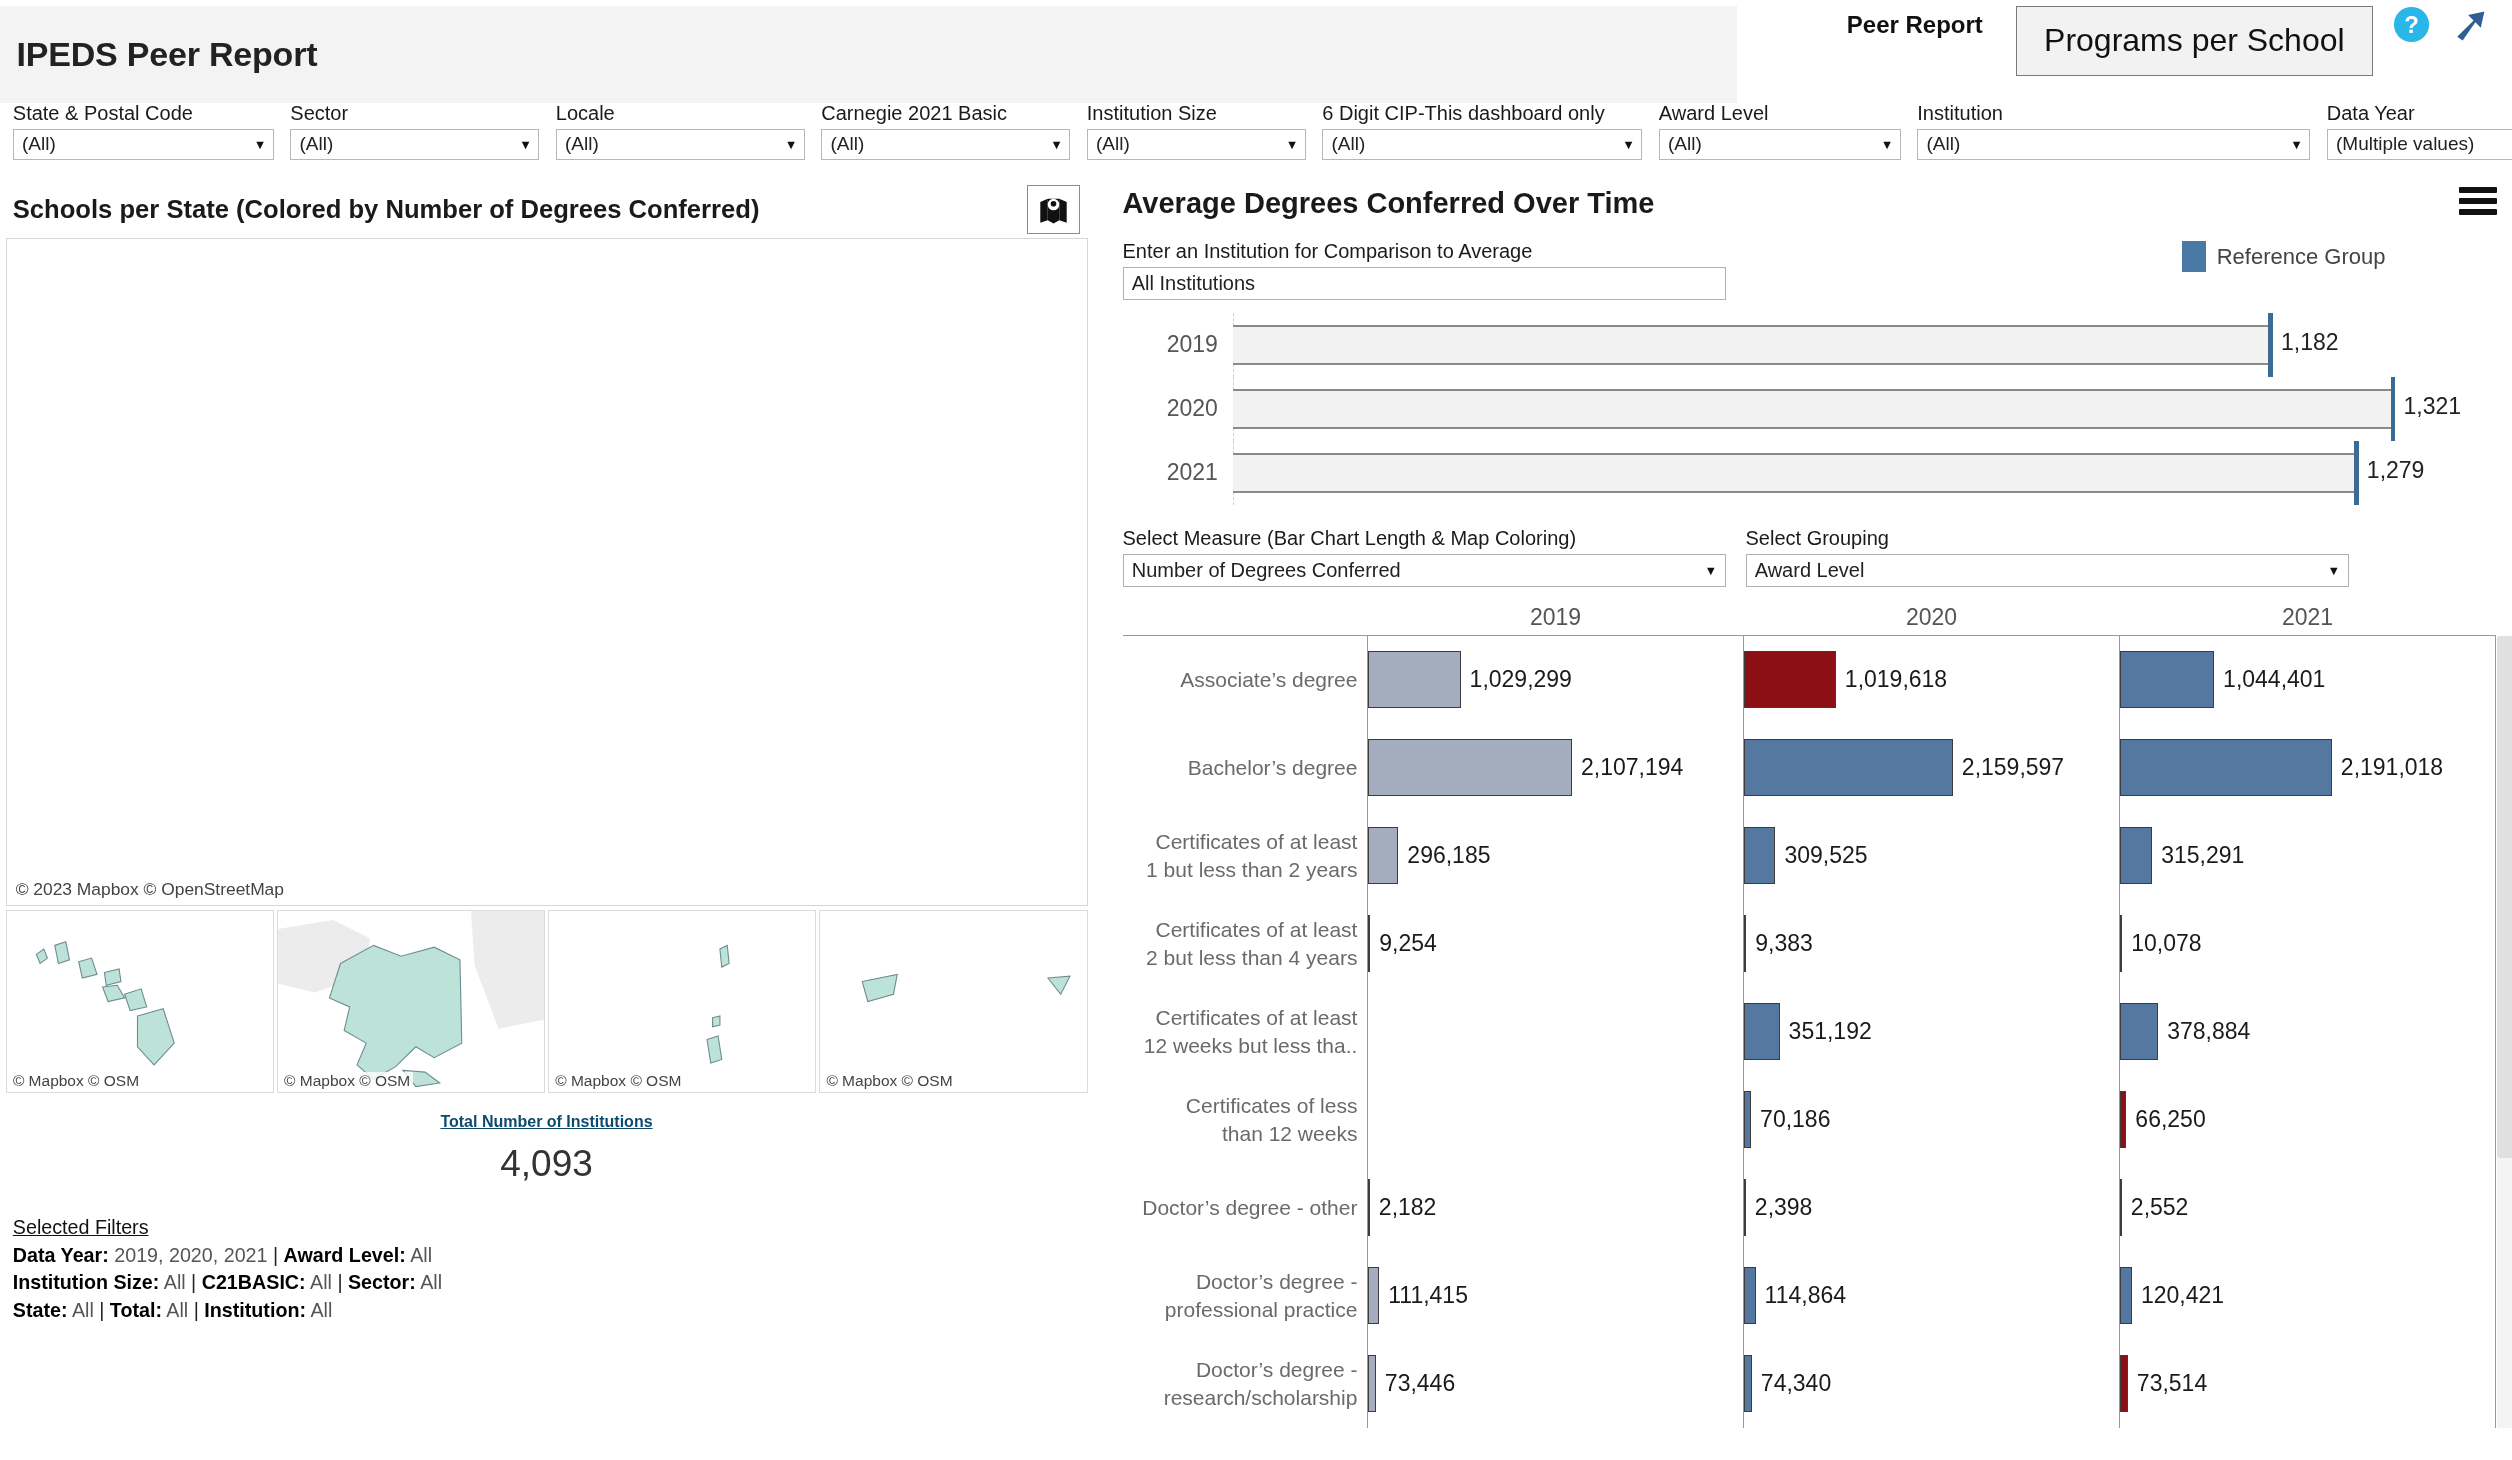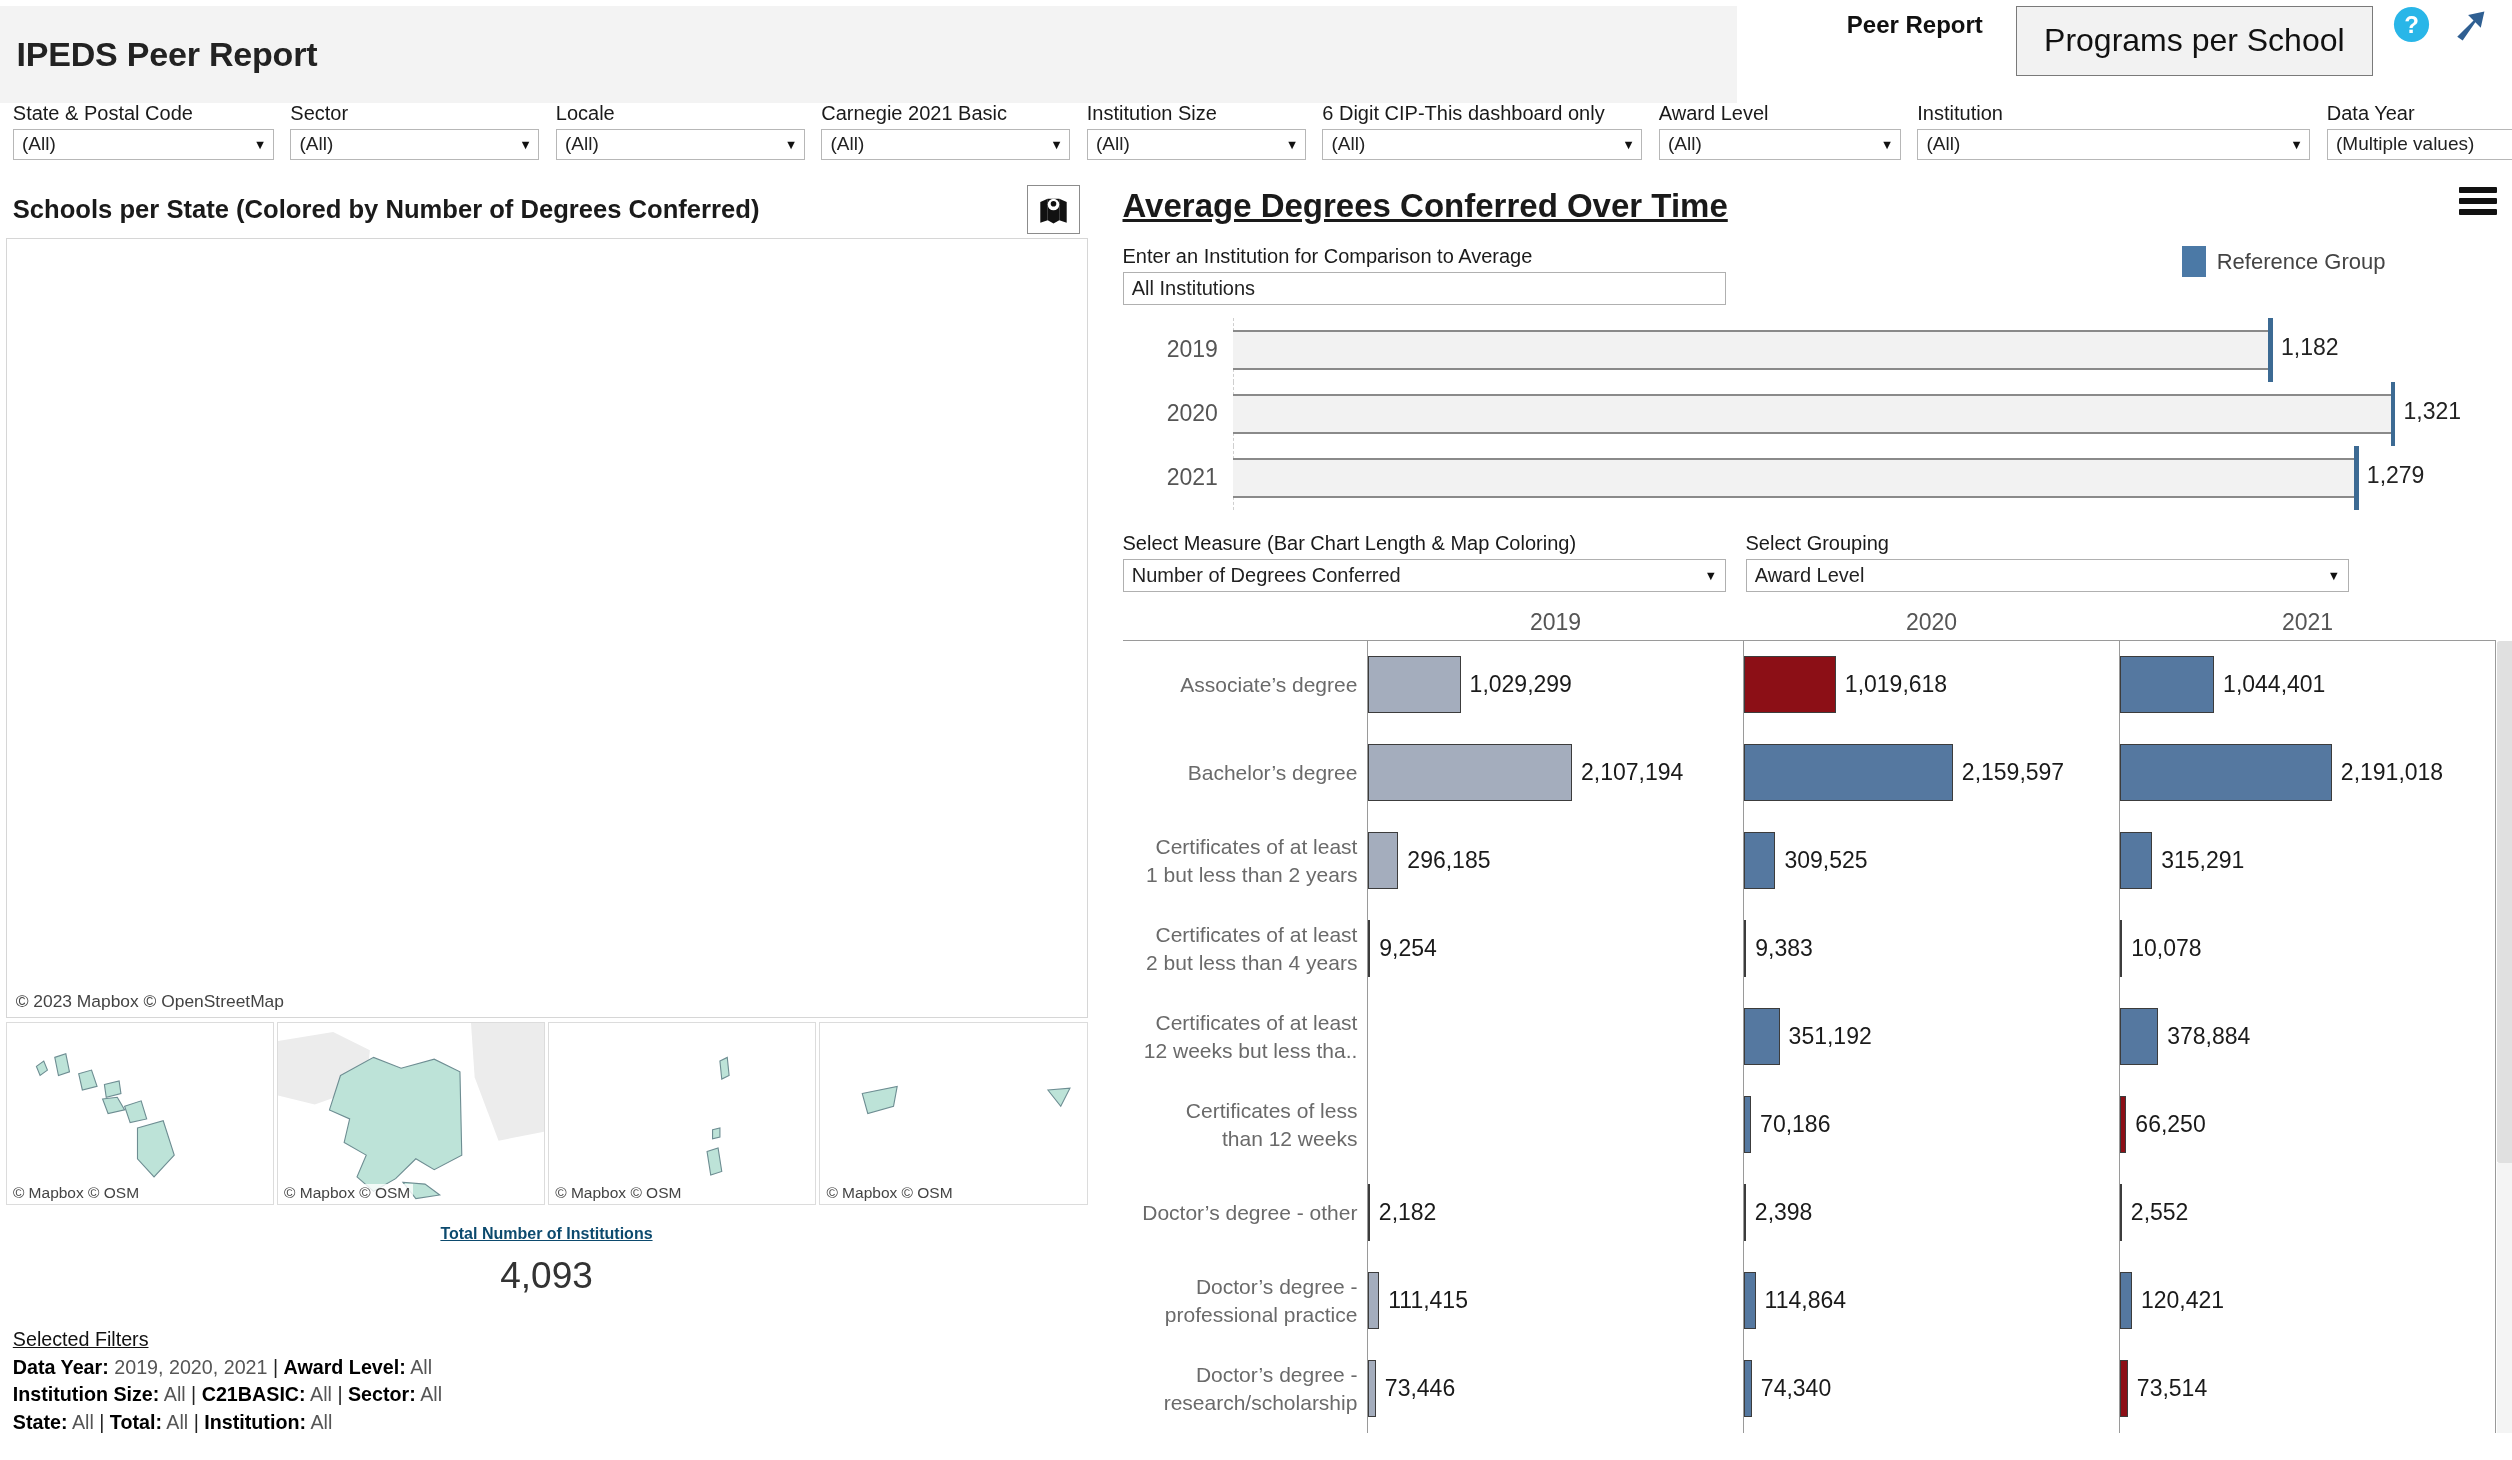--- a/index.html
+++ b/index.html
@@ -55,21 +55,21 @@
   .left-panel { position:absolute; left:0; top:181px; width:1093px; height:1280px; }
   .panel-head {
     display:flex; align-items:center; justify-content:space-between;
     padding: 7.3px 12.8px 7.3px 12.8px; height: 57px;
   }
   .panel-title { font-size: 25.6px; font-weight:bold; color:#1a1a1a; }
   .map-btn { width:53px; height:49px; border:1.8px solid #8c8c8c; background:#fff;
              display:flex; align-items:center; justify-content:center; }
 
   .map-main {
-    position:relative; margin: 0 5.5px; height: 780px;
+    position:relative; margin: 0 5.5px; height: 668px;
     background:#ffffff; border:0.9px solid #d6d6d6; overflow:hidden;
   }
   .map-bg { position:absolute; inset:0; background:#ffffff; }
   .map-attr {
     position:absolute; left:5.5px; bottom:3.7px; font-size:17.4px; color:#444;
     background:rgba(255,255,255,.78); padding:0.9px 3.7px;
   }
   .insets { display:flex; margin: 3.7px 5.5px 0 5.5px; height: 183px; gap:2.7px; }
   .inset { position:relative; flex:1; border:0.9px solid #dcdcdc; background:#fff; overflow:hidden; }
   .inset-attr { position:absolute; left:3.7px; bottom:1.8px; font-size:15.5px; color:#444;
@@ -80,21 +80,21 @@
   .kpi-value { font-size:37px; color:#333; margin-top:12.8px; }
 
   .filters-summary { margin: 29px 0 0 12.8px; font-size: 19.7px; line-height: 27.4px; color:#222; }
   .fs-head { text-decoration: underline; color:#111; }
   .fs-line b { color:#000; }
   .fs-line span.v { color:#555; }
 
   
   .right-panel { position:absolute; left:1106px; top:181px; width:1406px; height:1280px; }
   .rp-head { display:flex; align-items:flex-start; justify-content:space-between; padding:5.5px 14.6px 0 16.5px; }
-  .rp-title { font-size:33px; font-weight:bold; color:#1a1a1a;text-decoration:underline; }
+  .rp-title { font-size:29px; font-weight:bold; color:#1a1a1a; }
   .hamburger { width:38px; height:29px; display:flex; flex-direction:column; justify-content:space-between; }
   .hamburger span { display:block; height:6.4px; background:#111; border-radius:0.9px; }
 
   .cmp-row { display:flex; align-items:flex-start; justify-content:space-between; padding: 20px 16.5px 0 16.5px; }
   .cmp-label { font-size:20px; color:#1a1a1a; }
   .cmp-input {
     margin-top:4.6px; width:603px; height:33px; border:0.9px solid #b0b0b0; background:#fff;
     font-size:20px; color:#222; padding: 0 8.2px; display:flex; align-items:center;
   }
   .legend { display:flex; align-items:center; gap:11px; margin-right: 110px; margin-top: 1.8px; }

